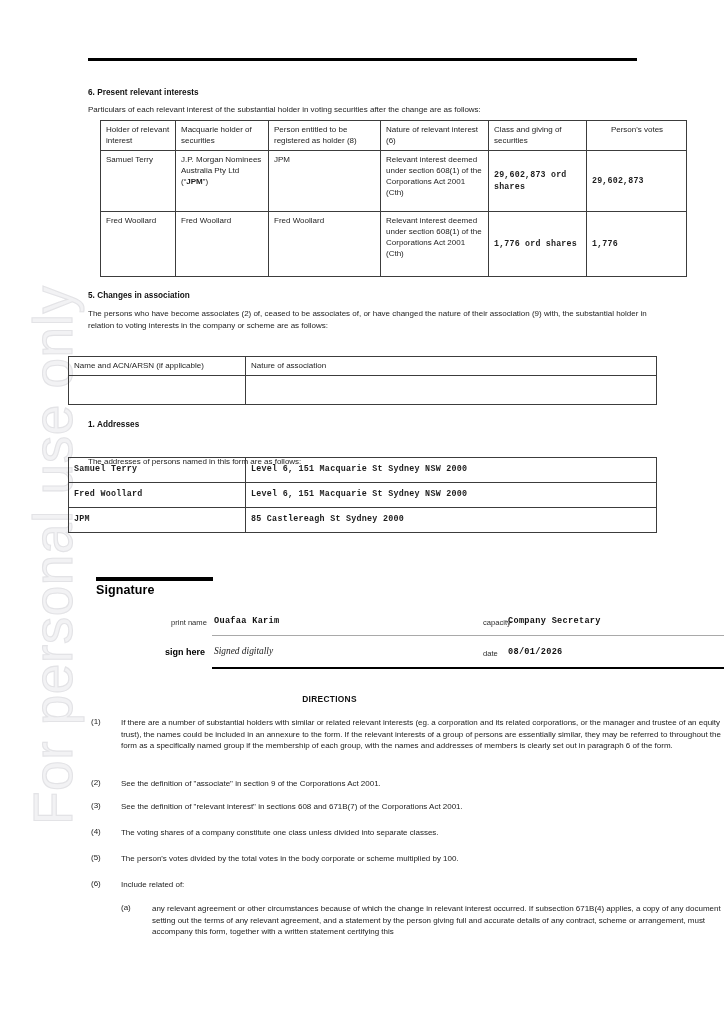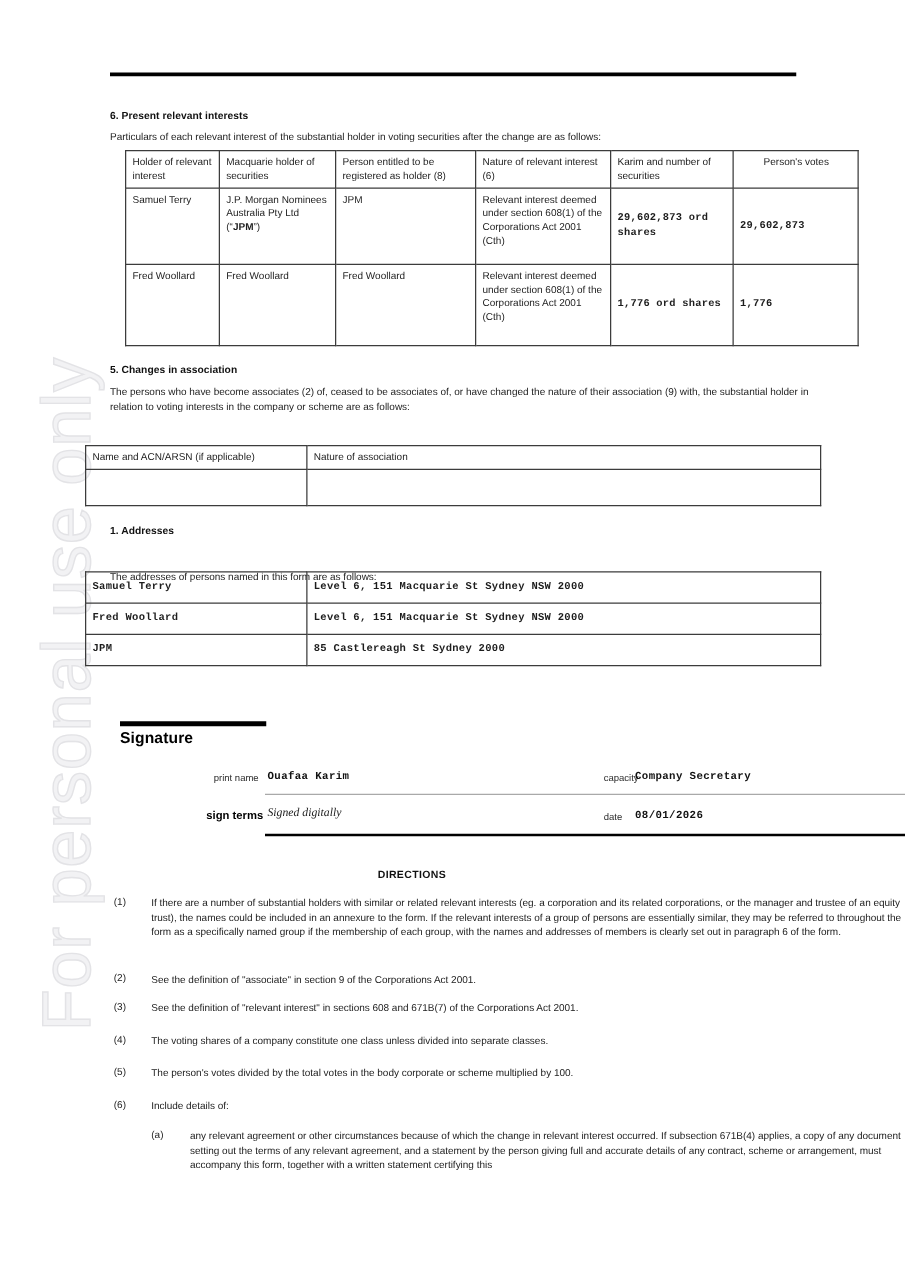--- a/index.html
+++ b/index.html
@@ -239,21 +239,21 @@
         <col style="width:108px">
           <col style="width:98px">
           <col style="width:100px">
       </colgroup>
       <thead>
         <tr>
           <th>Holder of relevant interest</th>
           <th>Macquarie holder of securities</th>
           <th>Person entitled to be registered as holder (8)</th>
           <th>Nature of relevant interest (6)</th>
-          <th>Karim and number of securities</th>
+          <th>Class and giving of securities</th>
           <th class="votes-h">Person's votes</th>
         </tr>
       </thead>
       <tbody>
         <tr class="row-tall">
           <td>Samuel Terry</td>
           <td><span>J.P. Morgan Nominees Australia Pty Ltd (“</span><b>JPM</b><span>”)</span></td>
           <td>JPM</td>
           <td>Relevant interest deemed under section 608(1) of the Corporations Act 2001 (Cth)</td>
           <td class="mono">29,602,873 ord shares</td>
@@ -317,21 +317,21 @@
     <div class="sig-rule"></div>
     <div class="sig-title">Signature</div>
 
     <div class="sig-label" style="left:146px; top:618px;">print name</div>
     <div class="sig-value-mono" style="left:214px; top:616px;">Ouafaa Karim</div>
     <div class="sig-label" style="left:458px; top:618px;">capacity</div>
     <div class="sig-value-mono" style="left:508px; top:616px;">Company Secretary</div>
 
     <div class="sig-line-thin"></div>
 
-    <div class="sig-label bold" style="left:140px; top:647px;">sign terms</div>
+    <div class="sig-label bold" style="left:140px; top:647px;">sign here</div>
     <div class="sig-value-italic" style="left:214px; top:646px;">Signed digitally</div>
     <div class="sig-label" style="left:458px; top:649px;">date</div>
     <div class="sig-value-mono" style="left:508px; top:647px;">08/01/2026</div>
 
     <div class="sig-line-thick"></div>
 
     <div class="directions-title">DIRECTIONS</div>
 
     <div class="dir-num" style="left:91px; top:717px;">(1)</div>
     <div class="dir-text" style="left:121px; top:717px; width:603px;">If there are a number of substantial holders with similar or related relevant interests (eg. a corporation and its related corporations, or the manager and trustee of an equity trust), the names could be included in an annexure to the form. If the relevant interests of a group of persons are essentially similar, they may be referred to throughout the form as a specifically named group if the membership of each group, with the names and addresses of members is clearly set out in paragraph 6 of the form.</div>
@@ -342,19 +342,19 @@
     <div class="dir-num" style="left:91px; top:801px;">(3)</div>
     <div class="dir-text" style="left:121px; top:801px; width:603px;">See the definition of "relevant interest" in sections 608 and 671B(7) of the Corporations Act 2001.</div>
 
     <div class="dir-num" style="left:91px; top:827px;">(4)</div>
     <div class="dir-text" style="left:121px; top:827px; width:603px;">The voting shares of a company constitute one class unless divided into separate classes.</div>
 
     <div class="dir-num" style="left:91px; top:853px;">(5)</div>
     <div class="dir-text" style="left:121px; top:853px; width:603px;">The person's votes divided by the total votes in the body corporate or scheme multiplied by 100.</div>
 
     <div class="dir-num" style="left:91px; top:879px;">(6)</div>
-    <div class="dir-text" style="left:121px; top:879px; width:603px;">Include details of:</div>
+    <div class="dir-text" style="left:121px; top:879px; width:603px;">Include related of:</div>
 
     <div class="dir-num" style="left:121px; top:903px;">(a)</div>
     <div class="dir-text" style="left:152px; top:903px; width:572px;">any relevant agreement or other circumstances because of which the change in relevant interest occurred. If subsection 671B(4) applies, a copy of any document setting out the terms of any relevant agreement, and a statement by the person giving full and accurate details of any contract, scheme or arrangement, must accompany this form, together with a written statement certifying this</div>
 
   </div>
 </div>
 
 </body></html>

